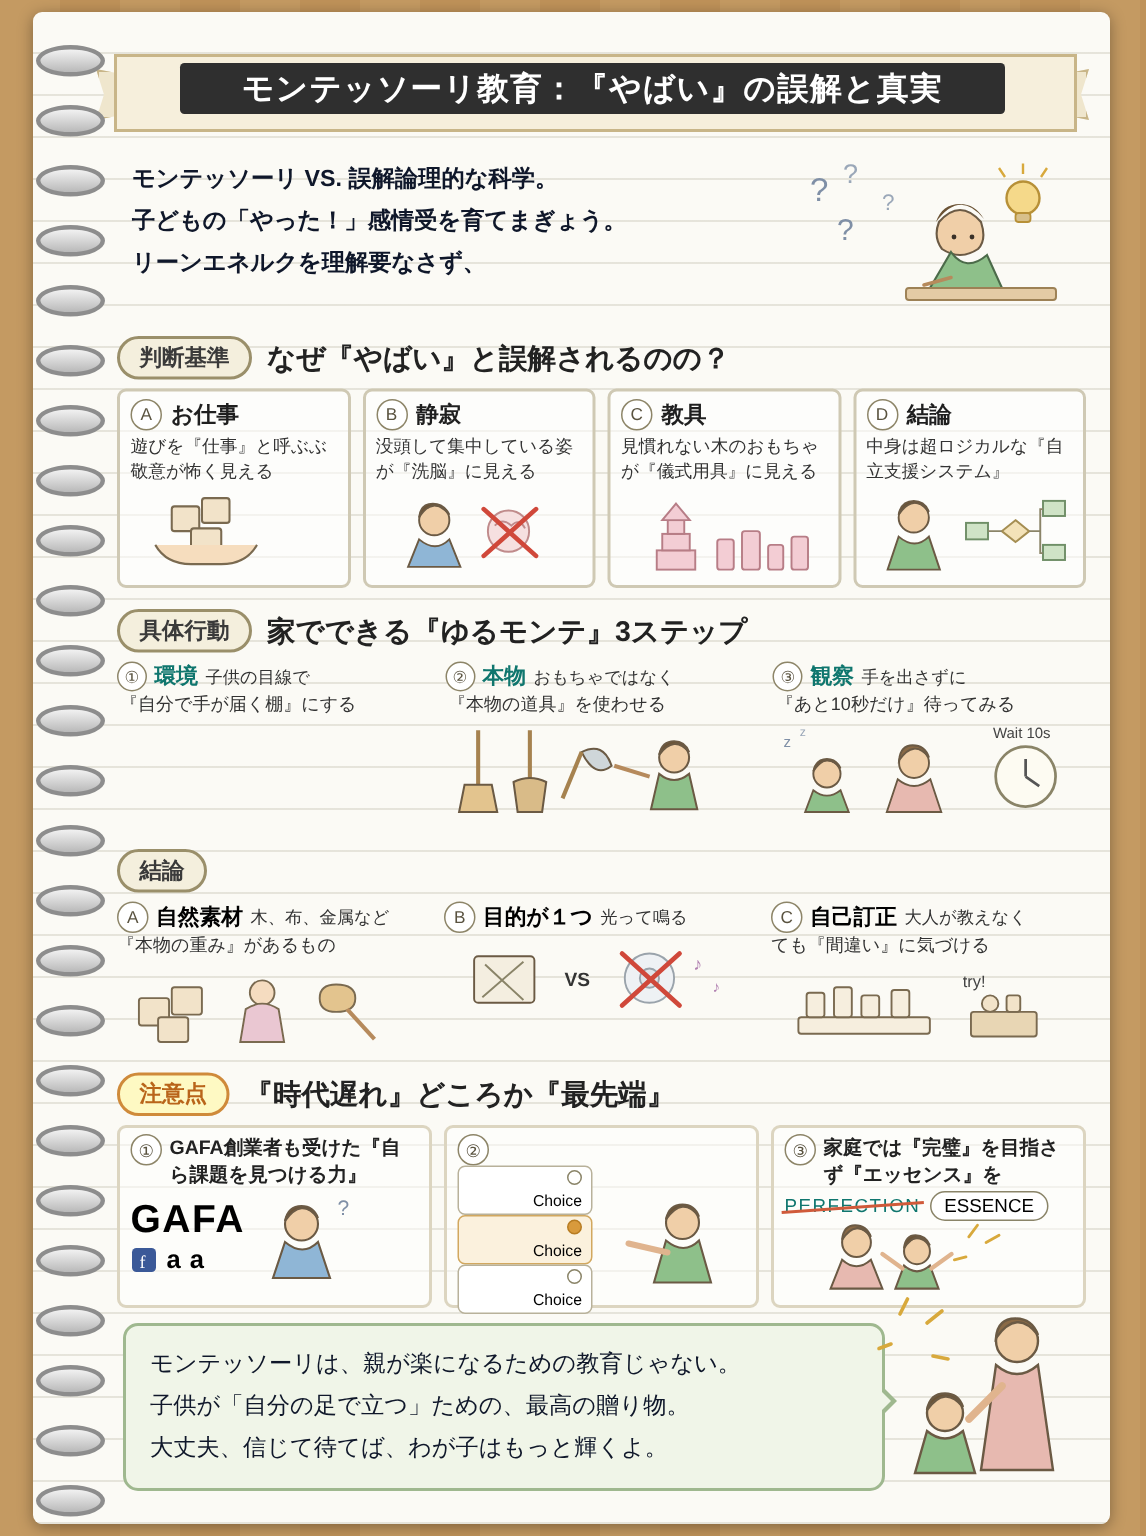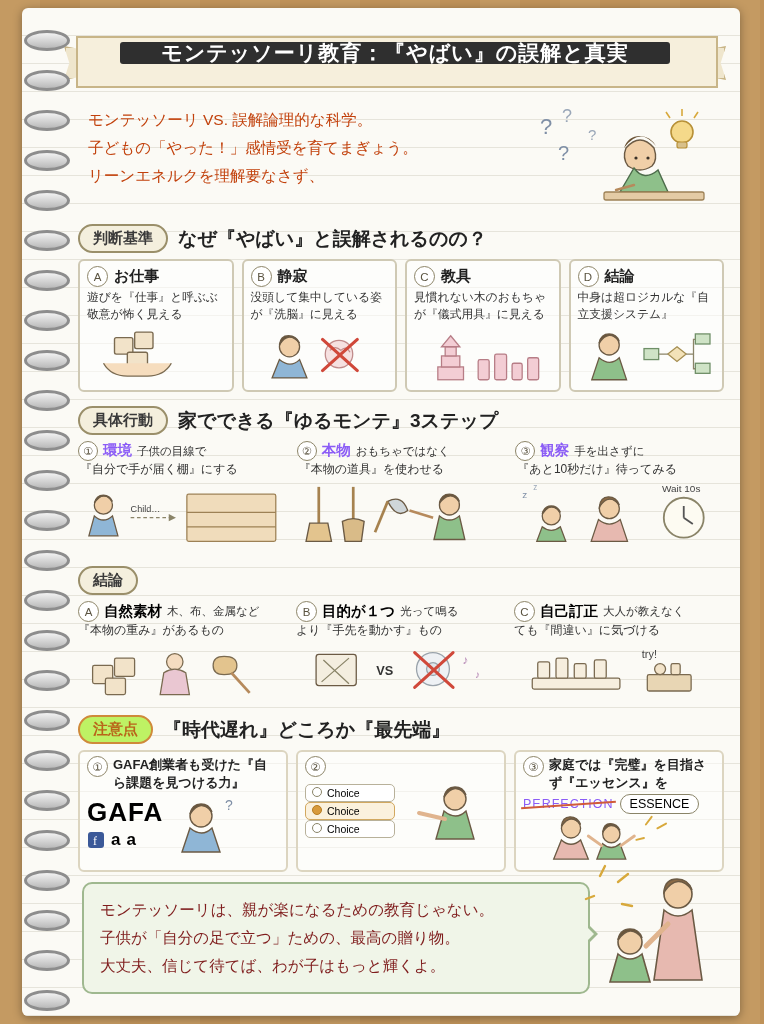--- a/index.html
+++ b/index.html
@@ -32,50 +32,50 @@
   
   .banner{position:relative;margin:22px 26px 0 10px;height:62px;}
   .ribbon{position:absolute;left:0;top:6px;width:100%;height:48px;
     background:#f6efdc;border:2px solid #c8b588;
     clip-path:polygon(0 0,100% 0,100% 100%,0 100%);
     box-shadow:0 2px 0 rgba(0,0,0,.05);}
   .ribbon-tail-l{position:absolute;left:-12px;top:16px;width:34px;height:30px;background:#efe6cd;border:2px solid #c8b588;
     clip-path:polygon(0 0,100% 22%,100% 78%,0 100%,14% 50%);}
   .ribbon-tail-r{position:absolute;right:-12px;top:16px;width:34px;height:30px;background:#efe6cd;border:2px solid #c8b588;
     clip-path:polygon(100% 0,0 22%,0 78%,100% 100%,86% 50%);}
-  .title-box{position:absolute;left:44px;top:12px;right:44px;height:22px;background:#2f2f2f;border-radius:3px;
+  .title-box{position:absolute;left:44px;top:12px;right:44px;height:34px;background:#2f2f2f;border-radius:3px;
     display:flex;align-items:center;justify-content:center;}
   .title-box span{color:#fff;font-size:21px;font-weight:bold;letter-spacing:1px;}
 
   
   .intro{display:flex;margin:14px 20px 0 14px;align-items:flex-start;}
-  .intro-text{flex:1;font-size:15.5px;line-height:28px;color:#c2410c;padding-left:8px;}
+  .intro-text{flex:1;font-size:15.5px;line-height:28px;color:#0f172a;padding-left:8px;font-weight:bold;}
   .intro-art{width:190px;height:104px;position:relative;}
 
   
   .sec{display:flex;align-items:center;margin:14px 0 6px 12px;gap:10px;}
   .pill{border:2px solid #9a8f6a;background:#f4efdd;border-radius:16px;padding:3px 13px;font-size:15px;font-weight:bold;color:#3a3a3a;}
-  .pill.alert{border-color:#cf8a3a;background:#bef264;color:#b9651a;}
+  .pill.alert{border-color:#cf8a3a;background:#fef9c3;color:#b9651a;}
   .sec-title{font-size:19px;font-weight:bold;color:#222;}
 
   
   .grid{display:flex;gap:8px;margin:0 16px 0 12px;}
   .card{flex:1;border:2px solid #cfc9b4;border-radius:6px;background:rgba(255,255,255,.55);padding:5px 7px 4px;}
   .card-head{display:flex;align-items:center;gap:6px;margin-bottom:2px;}
   .badge{width:19px;height:19px;border:1.6px solid #8d8568;border-radius:50%;display:flex;align-items:center;justify-content:center;
     font-size:11.5px;color:#5a5340;background:#fff;flex:none;}
   .card-title{font-size:15px;font-weight:bold;color:#1f1f1f;text-align:center;}
   .card-body{font-size:11.8px;line-height:16.5px;color:#333;}
   .art{height:62px;position:relative;margin-top:2px;}
 
   .steps{display:flex;gap:10px;margin:0 16px 0 12px;}
   .step{flex:1;}
   .step-head{display:flex;align-items:baseline;gap:5px;}
   .step-head .badge{width:18px;height:18px;font-size:11px;align-self:center;}
-  .step-t{font-size:14.5px;font-weight:bold;color:#8b5cf6;}
+  .step-t{font-size:14.5px;font-weight:bold;color:#0f766e;}
   .step-s{font-size:11.5px;color:#333;}
   .step-sub{font-size:12px;color:#333;line-height:17px;margin-left:2px;}
   .step-art{height:74px;position:relative;}
 
   .toys{display:flex;gap:8px;margin:0 16px 0 12px;}
   .toy{flex:1;}
   .toy-head{display:flex;align-items:center;gap:5px;}
   .toy-t{font-size:14.5px;font-weight:bold;}
   .toy-s{font-size:11.5px;color:#333;}
   .toy-sub{font-size:12px;line-height:17px;color:#333;}
@@ -83,31 +83,31 @@
 
   .notes{display:flex;gap:8px;margin:0 16px 0 12px;}
   .note{flex:1;border:2px solid #dcd5c0;border-radius:6px;padding:4px 7px;background:rgba(255,255,255,.5);}
   .note-head{display:flex;gap:5px;align-items:flex-start;}
   .note-t{font-size:13px;font-weight:bold;line-height:18px;color:#222;}
   .note-art{height:72px;position:relative;}
 
   
   .final{position:relative;margin:10px 150px 0 16px;border:2px solid #9fb88f;border-radius:10px;background:#f0f5e8;
      padding:12px 16px;}
-  .final p{margin:0;font-size:15.5px;line-height:28px;color:#7f1d1d;}
+  .final p{margin:0;font-size:15.5px;line-height:28px;color:#0f172a;}
   .final:after{content:"";position:absolute;right:-16px;top:40px;border:10px solid transparent;border-left-color:#f0f5e8;}
   .final:before{content:"";position:absolute;right:-20px;top:40px;border:10px solid transparent;border-left-color:#9fb88f;}
   .final-art{position:absolute;right:8px;bottom:4px;width:150px;height:150px;}
 
   .gafa{font-size:26px;font-weight:bold;letter-spacing:1px;}
-  .choice{border:1.5px solid #b8b19a;border-radius:5px;font-size:10.5px;padding:2px 6px;margin-bottom:0;display:flex;align-items:flex-start;gap:5px;background:#fff;}
+  .choice{border:1.5px solid #b8b19a;border-radius:5px;font-size:10.5px;padding:2px 6px;margin-bottom:0;display:flex;align-items:flex-end;gap:5px;background:#fff;flex-direction:column;}
   .choice.sel{background:#fbf1dd;border-color:#d2a85f;}
   .dot{width:8px;height:8px;border-radius:50%;border:1.5px solid #8a8468;display:inline-block;}
   .dot.on{background:#d89a3c;border-color:#b77c22;}
-  .perf{font-size:12.5px;letter-spacing:1px;color:#8b5cf6;position:relative;display:inline-block;}
+  .perf{font-size:12.5px;letter-spacing:1px;color:#0f766e;position:relative;display:inline-block;}
   .perf:after{content:"";position:absolute;left:-2px;right:-2px;top:50%;height:2px;background:#d05a3a;transform:rotate(-4deg);}
   .ess{border:1.5px solid #8a8468;border-radius:14px;padding:2px 9px;font-size:12.5px;display:inline-block;background:#fff;}
   svg{display:block;}
 </style>
 </head>
 <body>
 
 <div class="desk"></div>
 
 <div class="page">
@@ -275,34 +275,20 @@
     </div>
     <div class="steps">
 
       <div class="step">
         <div class="step-head">
           <div class="badge">①</div>
           <div class="step-t">環境</div>
           <div class="step-s">子供の目線で</div>
         </div>
         <div class="step-sub">『自分で手が届く棚』にする</div>
-        <div class="step-art">
-          <svg viewBox="0 0 230 74" width="100%" height="74">
-            <g stroke="#6b5a44" stroke-width="1.4">
-              <circle cx="28" cy="26" r="10" fill="#f0cfa8"></circle>
-              <path d="M18 24 q10 -15 20 -2 q-3 -7 -10 -7 q-8 0 -10 9z" fill="#6b5335"></path>
-              <path d="M18 38 q10 9 20 0 l6 22 h-32z" fill="#8fb6d6"></path>
-              <rect x="120" y="14" width="98" height="52" rx="2" fill="#f0dcbb" stroke="#9d8155"></rect>
-              <path d="M120 34 h98 M120 50 h98" stroke="#9d8155"></path>
-              <path d="M58 40 h48" stroke="#8a8468" stroke-dasharray="4 3"></path>
-              <path d="M100 36 l8 4 -8 4z" fill="#8a8468" stroke="none"></path>
-            </g>
-            <text x="58" y="34" font-size="10" fill="#444" font-family="Liberation Sans">Child…</text>
-          </svg>
-        </div>
       </div>
 
       <div class="step">
         <div class="step-head">
           <div class="badge">②</div>
           <div class="step-t">本物</div>
           <div class="step-s">おもちゃではなく</div>
         </div>
         <div class="step-sub">『本物の道具』を使わせる</div>
         <div class="step-art">
@@ -376,21 +362,20 @@
           </svg>
         </div>
       </div>
 
       <div class="toy">
         <div class="toy-head">
           <div class="badge">B</div>
           <div class="toy-t">目的が１つ</div>
           <div class="toy-s">光って鳴る</div>
         </div>
-        <div class="toy-sub">より『手先を動かす』もの</div>
         <div class="toy-art">
           <svg viewBox="0 0 230 62" width="100%" height="62">
             <g stroke="#6b5a44" stroke-width="1.4" fill="none">
               <rect x="22" y="14" width="44" height="34" rx="3" fill="#f4eee0"></rect>
               <path d="M28 44 l30 -26 M30 20 l28 26" stroke="#8a8468"></path>
               <circle cx="150" cy="30" r="18" fill="#eef1f4" stroke="#9aa3ab"></circle>
               <circle cx="150" cy="30" r="7" fill="#dfe5ea" stroke="#9aa3ab"></circle>
             </g>
             <path d="M130 12 L172 50 M172 12 L130 50" stroke="#d0483a" stroke-width="3.4" stroke-linecap="round"></path>
             <text x="88" y="36" font-size="14" font-weight="bold" fill="#333" font-family="Liberation Sans">VS</text>

